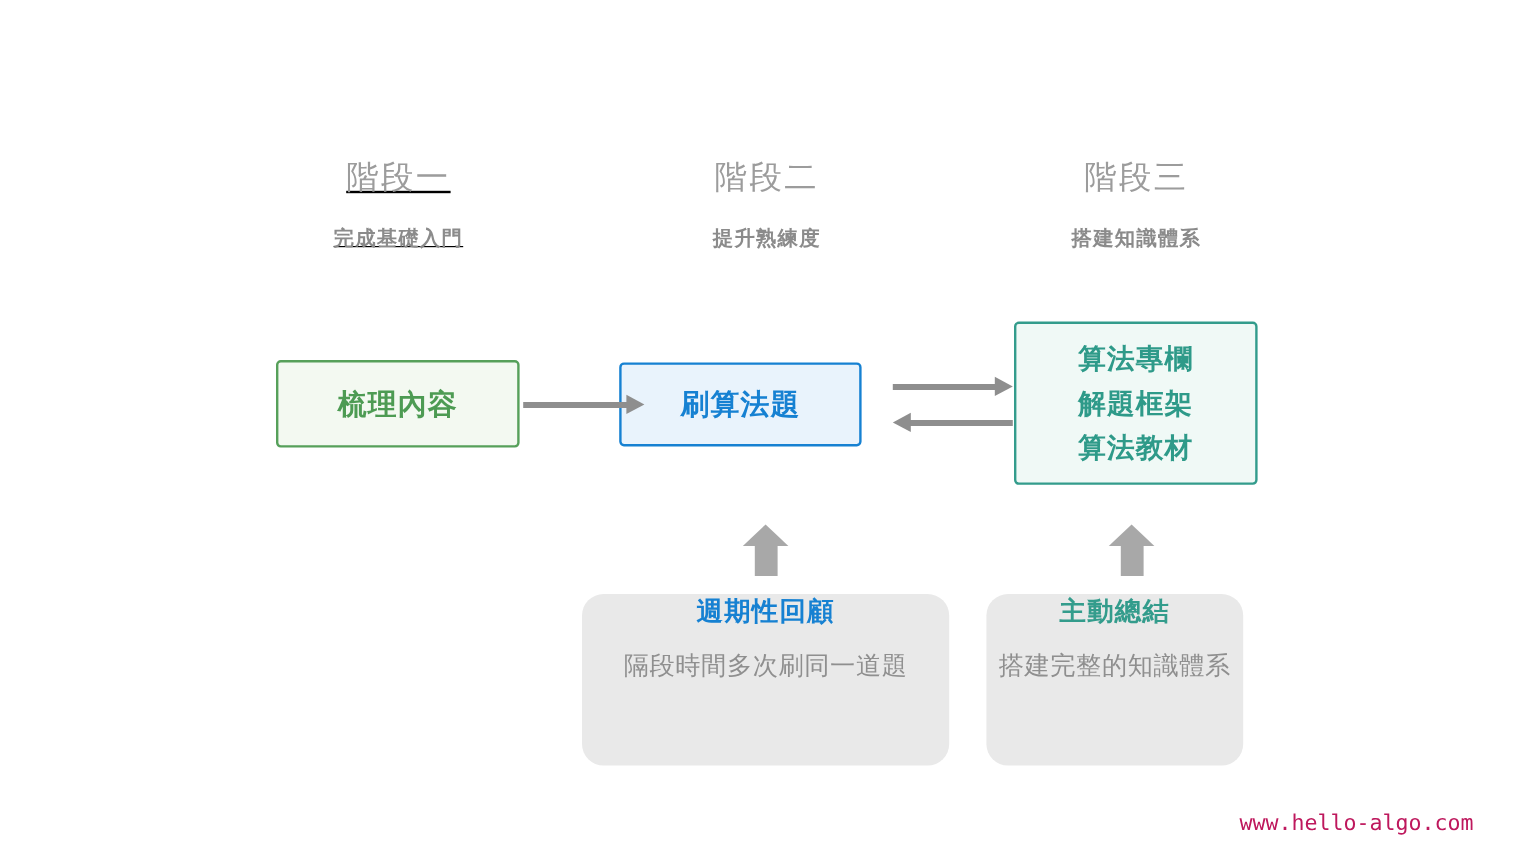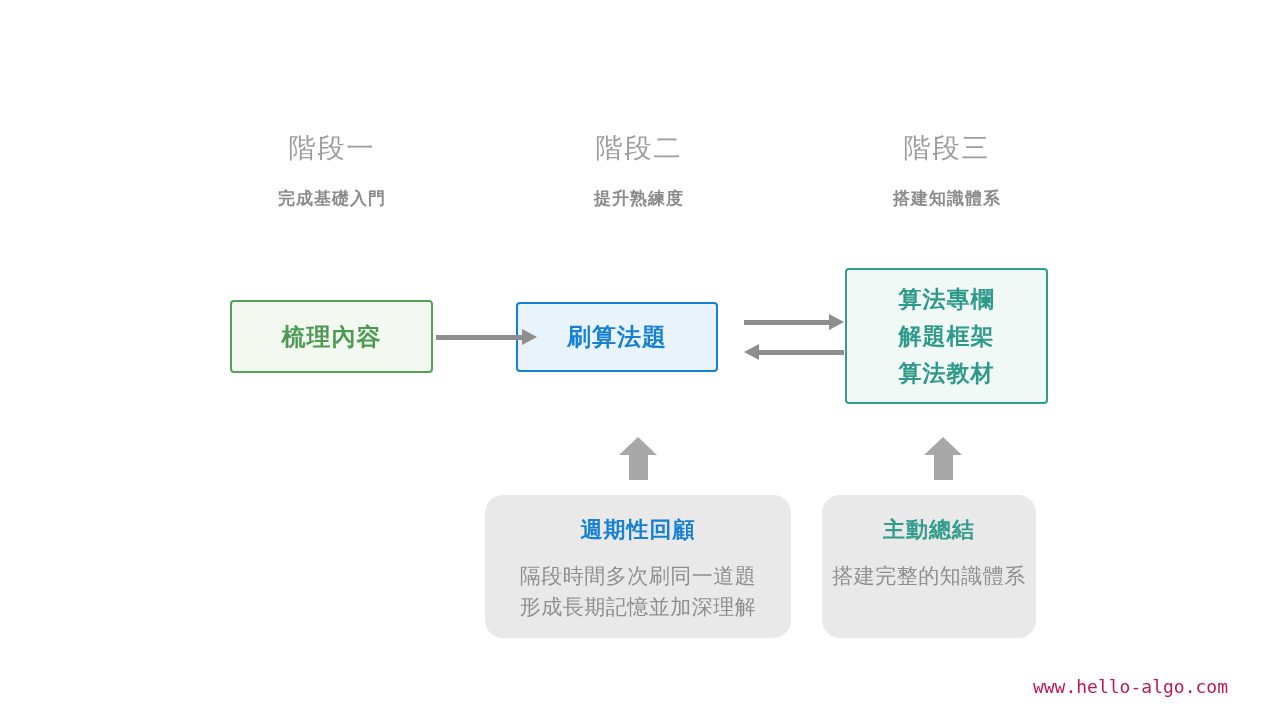--- a/index.html
+++ b/index.html
@@ -21,21 +21,21 @@
     color: #9c9c9c;
     letter-spacing: 2px;
   }
   .stage-subtitle {
     margin-top: 21px;
     font-size: 17px;
     font-weight: 700;
     color: #8b8b8b;
     letter-spacing: 1px;
   }
-  #stage-1 { left: 192px; top: 130px; }
+  #stage-1 { left: 192px; top: 130px; text-decoration: underline; }
   #stage-2 { left: 499px; top: 130px; }
   #stage-3 { left: 807px; top: 130px; }
 
   
   .flow-box {
     position: absolute;
     border-radius: 4px;
     display: flex;
     flex-direction: column;
     align-items: center;
@@ -98,21 +98,20 @@
   }
   #up-arrow-review  { left: 619px; top: 437px; }
   #up-arrow-summary { left: 924px; top: 437px; }
 
   
   .note {
     position: absolute;
     background: #e9e9e9;
     border-radius: 18px;
     text-align: center;
-    padding-top: 20px;
   }
   .note-title {
     font-size: 22px;
     font-weight: 700;
     letter-spacing: 1px;
   }
   .note-desc {
     margin-top: 15px;
     font-size: 21px;
     color: #8f8f8f;
@@ -182,21 +181,20 @@
   </div>
   <div class="up-arrow" id="up-arrow-summary">
     <div class="head"></div>
     <div class="stem"></div>
   </div>
 
   <div class="note" id="note-review">
     <div class="note-title">週期性回顧</div>
     <div class="note-desc">
       <div>隔段時間多次刷同一道題</div>
-      <div>形成長期記憶並加深理解</div>
     </div>
   </div>
   <div class="note" id="note-summary">
     <div class="note-title">主動總結</div>
     <div class="note-desc">
       <div>搭建完整的知識體系</div>
     </div>
   </div>
 
   <div class="watermark">www.hello-algo.com</div>

